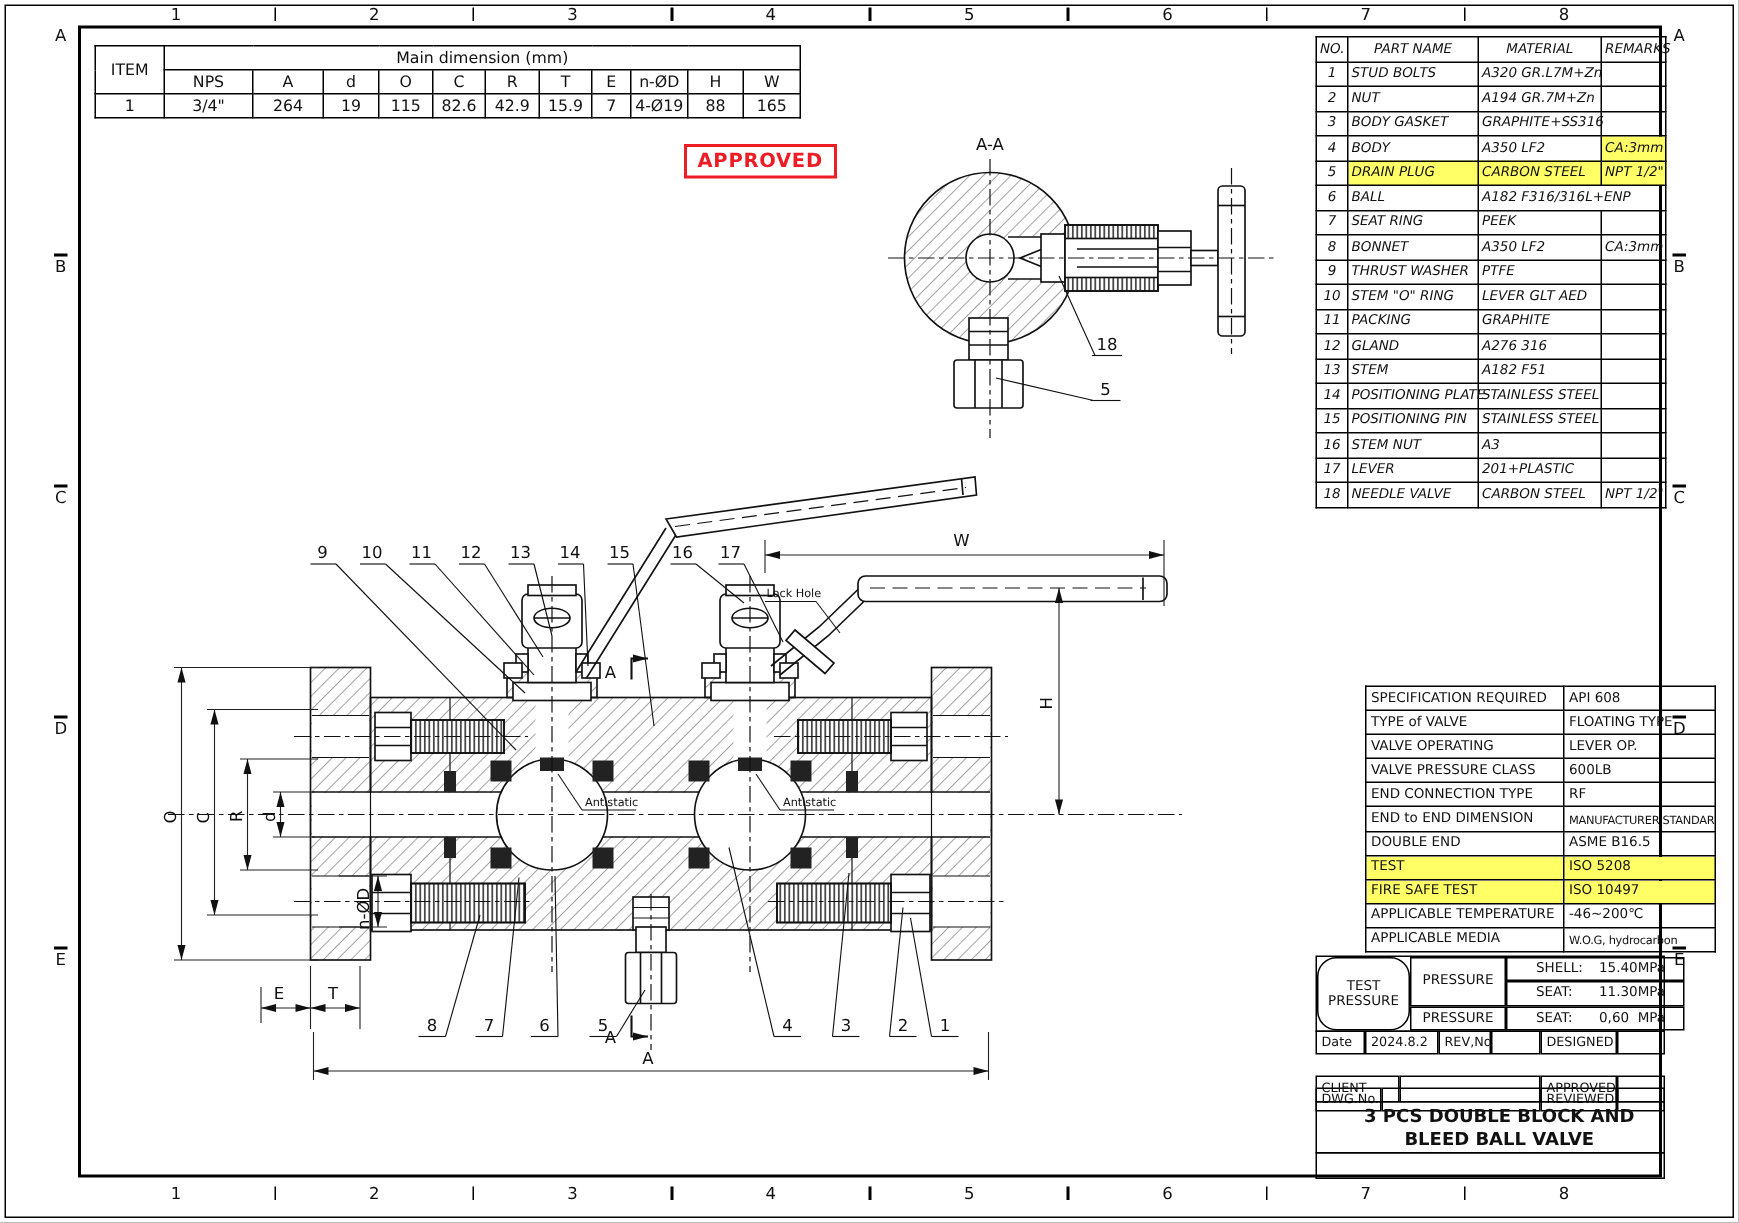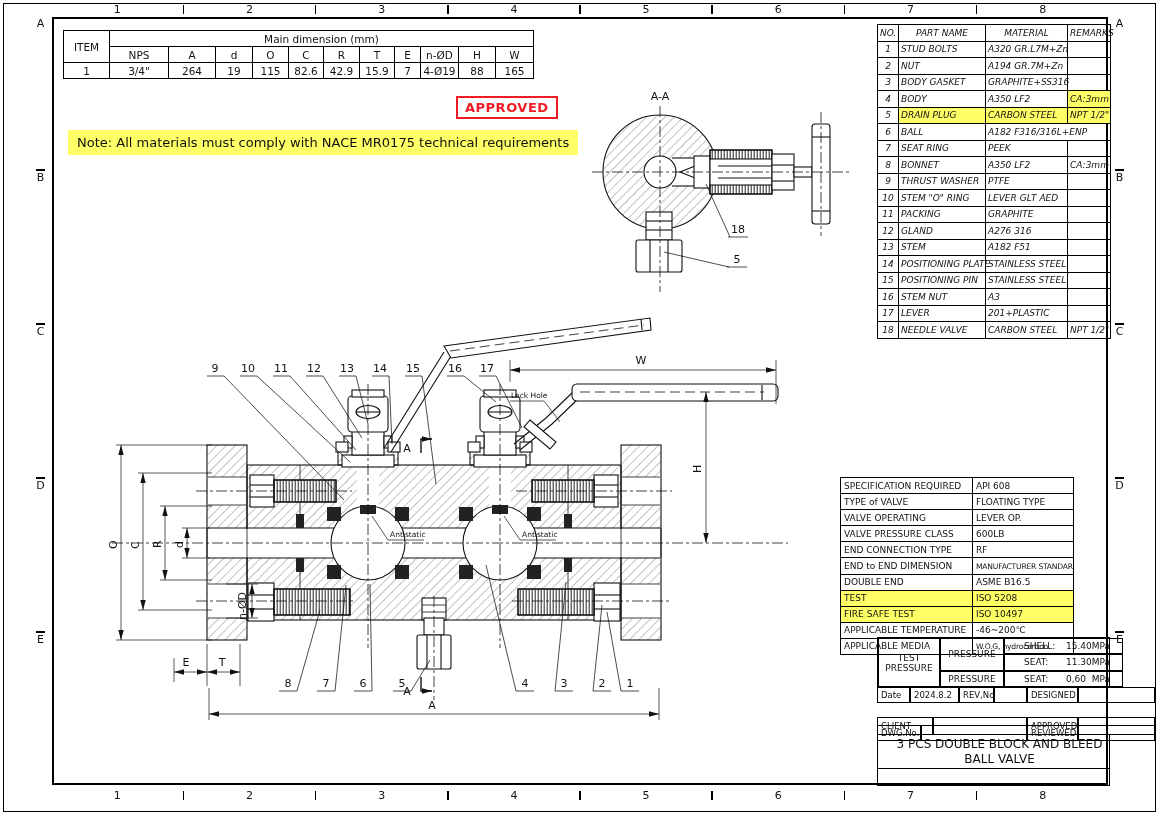--- a/index.html
+++ b/index.html
@@ -23,36 +23,36 @@
   .stamp{position:absolute;left:456px;top:96px;border:2.5px solid var(--stamp);color:var(--stamp);
          font-weight:bold;font-size:13px;padding:2px 7px;letter-spacing:.5px;background:#fff;}
   
   .note{position:absolute;left:68px;top:130px;background:var(--hl);font-size:13px;padding:5px 9px;white-space:nowrap;}
   
   .ptable{position:absolute;left:877px;top:24px;table-layout:fixed;width:233px;font-style:italic;}
   .ptable td,.ptable th{border:1.1px solid #000;font-size:9px;font-weight:normal;height:15.5px;padding:0 2px;white-space:nowrap;overflow:visible;text-align:left;}
   .ptable th{text-align:center;}
   .ptable td.cno{text-align:center;}
   .hl{background:var(--hl);}
-  .stable{position:absolute;left:840px;top:457px;table-layout:fixed;width:233px;margin-top:20px;}
+  .stable{position:absolute;left:910px;top:457px;table-layout:fixed;width:233px;}
   .stable td{border:1.1px solid #000;font-size:9px;height:15.1px;padding:0 3px;white-space:nowrap;overflow:hidden;}
   .stable td.cond{font-size:7.6px;letter-spacing:-0.2px;}
   .tpgrid{position:absolute;left:877px;top:637px;width:233px;height:51px;box-sizing:border-box;
           display:grid;grid-template-columns:62px 64px 1fr;grid-template-rows:1fr 1fr 1fr;border:1.1px solid #000;}
   .tpgrid>div{border:0.6px solid #000;font-size:9px;display:flex;align-items:center;justify-content:center;text-align:center;}
-  .tp-main{grid-row:1/4;grid-column:1;}
+  .tp-main{grid-row:1/4;grid-column:1;border-radius:13px;}
   .tp-p1{grid-row:1/3;grid-column:2;}
   .tp-val{justify-content:flex-start !important;}
   .tp-val .it{width:42px;padding-left:19px;text-align:left;}
   .tp-val .vl{flex:1;text-align:left;}
   .tp-val .un{width:30px;text-align:left;}
-  .mrow{position:absolute;left:877px;width:278px;height:16px;display:grid;box-sizing:border-box;}
+  .mrow{position:absolute;left:877px;width:233px;height:16px;display:grid;box-sizing:border-box;}
   .mrow>div{border:1.1px solid #000;font-size:8.5px;display:flex;align-items:center;padding:0 3px;box-sizing:border-box;white-space:nowrap;overflow:hidden;}
   .titlebox{position:absolute;left:877px;top:734px;width:233px;height:35px;border:1.2px solid #000;box-sizing:border-box;
-            font-weight:normal;font-size:12px;line-height:15px;text-align:center;display:flex;align-items:center;justify-content:center;padding-left:12px;}
+            font-weight:bold;font-size:12px;line-height:15px;text-align:center;display:flex;align-items:center;justify-content:center;padding-left:12px;}
   .emptybox{position:absolute;left:877px;top:768px;width:233px;height:18px;border:1.1px solid #000;box-sizing:border-box;}
   svg text{font-family:"DejaVu Sans","Liberation Sans",sans-serif;}
   .dt{font-size:11px;fill:#111;}
   .st{font-size:7.5px;fill:#111;}
 </style>
 </head>
 <body>
 
 <div class="sheet">
   <div class="outer-border"></div>
@@ -159,21 +159,20 @@
       <td>15.9</td>
       <td>7</td>
       <td>4-Ø19</td>
       <td>88</td>
       <td>165</td>
     </tr>
   </tbody>
     </table>
 
   <div class="stamp">APPROVED</div>
-  <div class="note">Note: All materials must comply with NACE MR0175 technical requirements</div>
 
   <table class="ptable">
     <colgroup>
         <col style="width:21px">
         <col style="width:87px">
         <col style="width:82px">
         <col style="width:43px">
       </colgroup>
     <thead>
       <tr>

